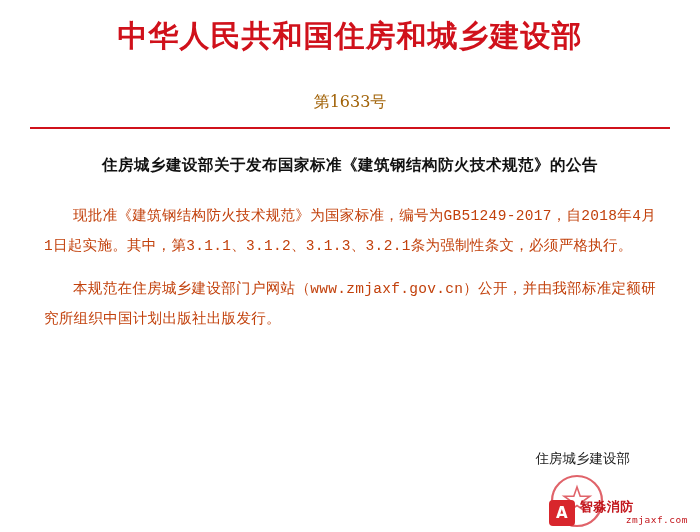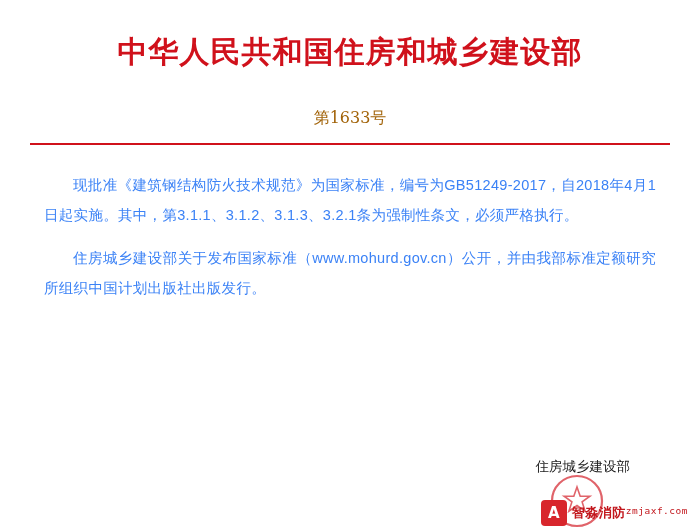--- a/index.html
+++ b/index.html
@@ -12,21 +12,21 @@
     background: #ffffff;
     font-family: "Liberation Serif", serif;
     overflow: hidden;
     position: relative;
   }
   .page {
     position: relative;
     width: 700px;
     height: 532px;
     box-sizing: border-box;
-    padding: 16px 30px;
+    padding: 0 30px;
   }
   .masthead {
     text-align: center;
     color: #d0111b;
     font-family: "DejaVu Serif", serif;
     font-weight: bold;
     font-size: 30px;
     letter-spacing: 1px;
     padding-top: 18px;
     line-height: 1.2;
@@ -58,40 +58,40 @@
     text-align: center;
     font-family: "DejaVu Serif", serif;
     font-weight: bold;
     font-size: 15.5px;
     color: #111111;
     padding-top: 26px;
     letter-spacing: 0.5px;
   }
   .body-text {
     padding-top: 26px;
-    font-family: Liberation Sans, sans-serif;
+    font-family: Liberation Mono, monospace;
     font-size: 14.5px;
-    color: #3b82f6;
+    color: #c2410c;
     line-height: 2.05;
     letter-spacing: 0.3px;
     padding-left: 14px;
     padding-right: 14px;
   }
   .para {
     text-indent: 2em;
     margin: 0;
     text-align: justify;
   }
   .para + .para {
     margin-top: 14px;
   }
   .signature {
     position: absolute;
     right: 70px;
-    bottom: 52px;
+    bottom: 60px;
     text-align: center;
     font-family: "DejaVu Serif", serif;
     font-size: 13.5px;
     color: #1a1a1a;
     line-height: 1.9;
   }
   .sig-date {
     letter-spacing: 0.5px;
   }
   .seal {
@@ -119,53 +119,55 @@
     color: #ffffff;
     font-family: "DejaVu Sans", sans-serif;
     font-size: 15px;
     font-weight: bold;
     display: flex;
     align-items: center;
     justify-content: center;
   }
   .wm-text {
     display: flex;
-    flex-direction: row;
+    flex-direction: column;
     line-height: 1.15;
   }
   .wm-main {
     font-family: "DejaVu Sans", sans-serif;
     font-size: 13px;
     font-weight: bold;
     color: #c2161c;
     letter-spacing: 0.5px;
   }
   .wm-sub {
     font-family: "DejaVu Sans Mono", monospace;
     font-size: 9.5px;
     color: #c2161c;
     letter-spacing: 0.5px;
+    margin-left: 46px;
   }
 </style>
 </head>
 <body>
 
 <div class="page">
 
   <div class="masthead">中华人民共和国住房和城乡建设部</div>
 
 
   <div class="doc-number">第1633号</div>
 
   <div class="red-rule"></div>
 
+  <div class="subject">住房城乡建设部关于发布国家标准《建筑钢结构防火技术规范》的公告</div>
 
   <div class="body-text">
     <p class="para">现批准《建筑钢结构防火技术规范》为国家标准，编号为GB51249-2017，自2018年4月1日起实施。其中，第3.1.1、3.1.2、3.1.3、3.2.1条为强制性条文，必须严格执行。</p>
-    <p class="para">住房城乡建设部关于发布国家标准（www.mohurd.gov.cn）公开，并由我部标准定额研究所组织中国计划出版社出版发行。</p>
+    <p class="para">本规范在住房城乡建设部门户网站（www.zmjaxf.gov.cn）公开，并由我部标准定额研究所组织中国计划出版社出版发行。</p>
   </div>
 
   <div class="signature">
     <div>住房城乡建设部</div>
   </div>
 
   <div class="seal">
     <svg viewBox="0 0 54 54" width="54" height="54">
       <circle cx="27" cy="27" r="25" fill="none" stroke="#d0111b" stroke-width="2.2"></circle>
       <polygon points="27,13 30.2,22.2 39.9,22.2 32.1,27.9 35.1,37.2 27,31.5 18.9,37.2 21.9,27.9 14.1,22.2 23.8,22.2" fill="none" stroke="#d0111b" stroke-width="1.6"></polygon>

